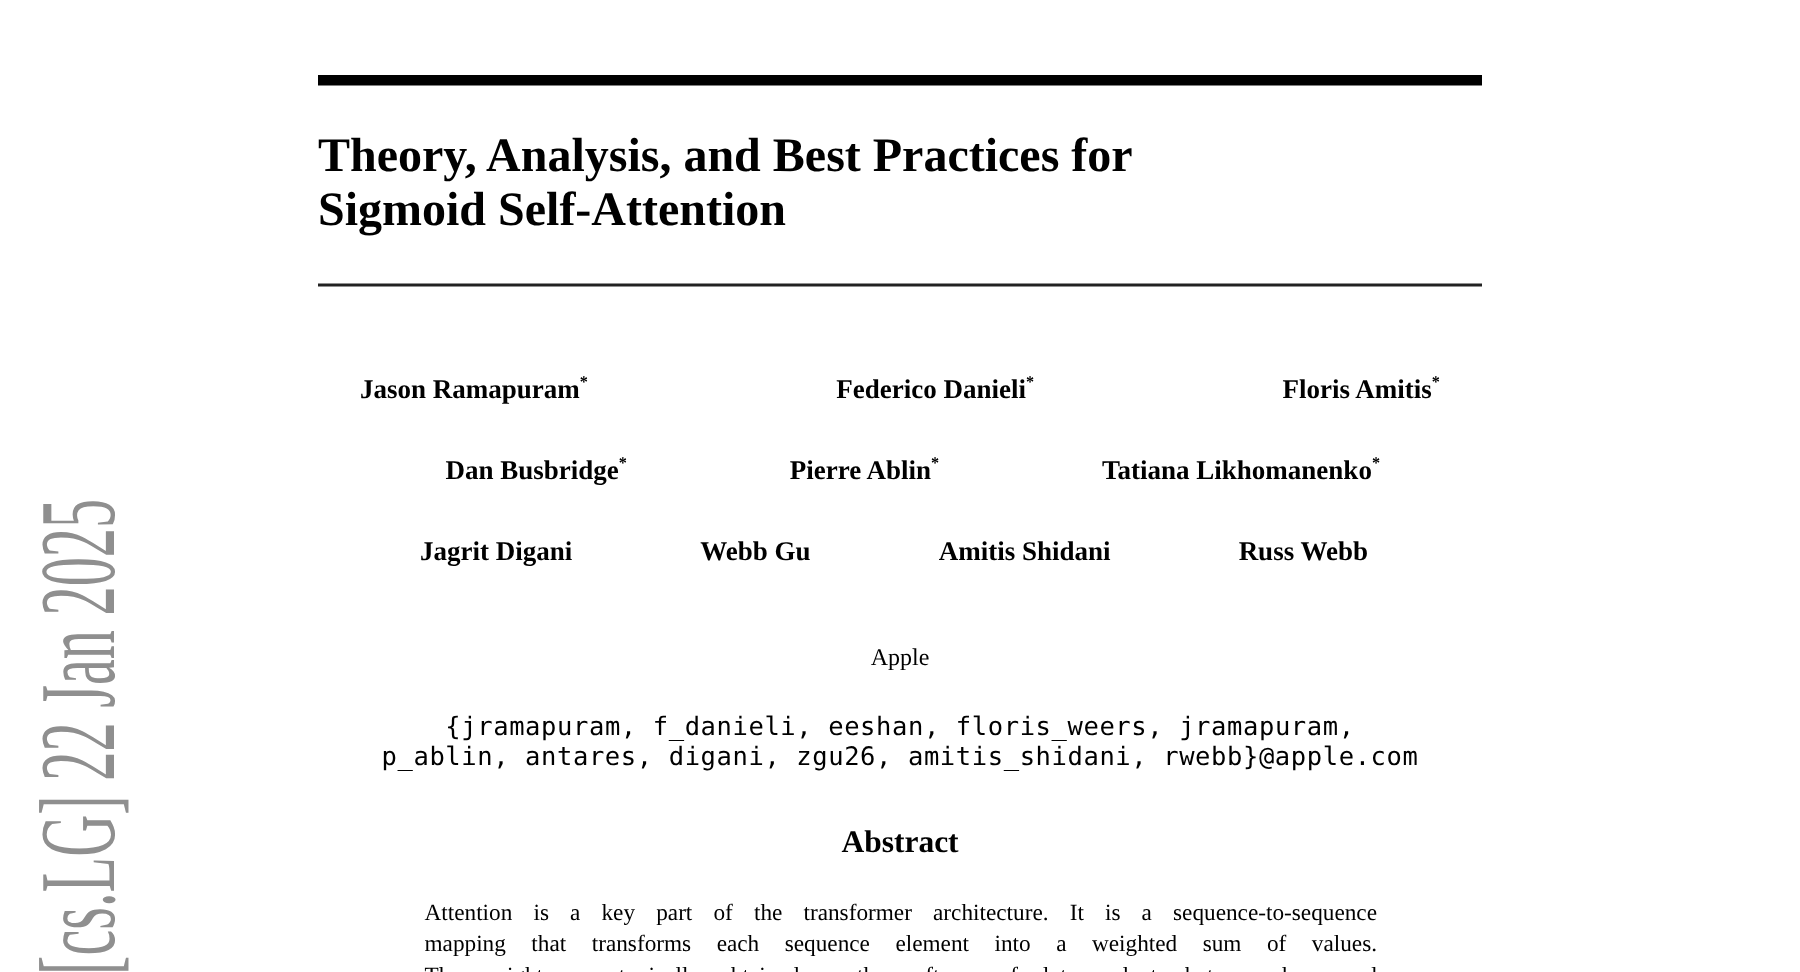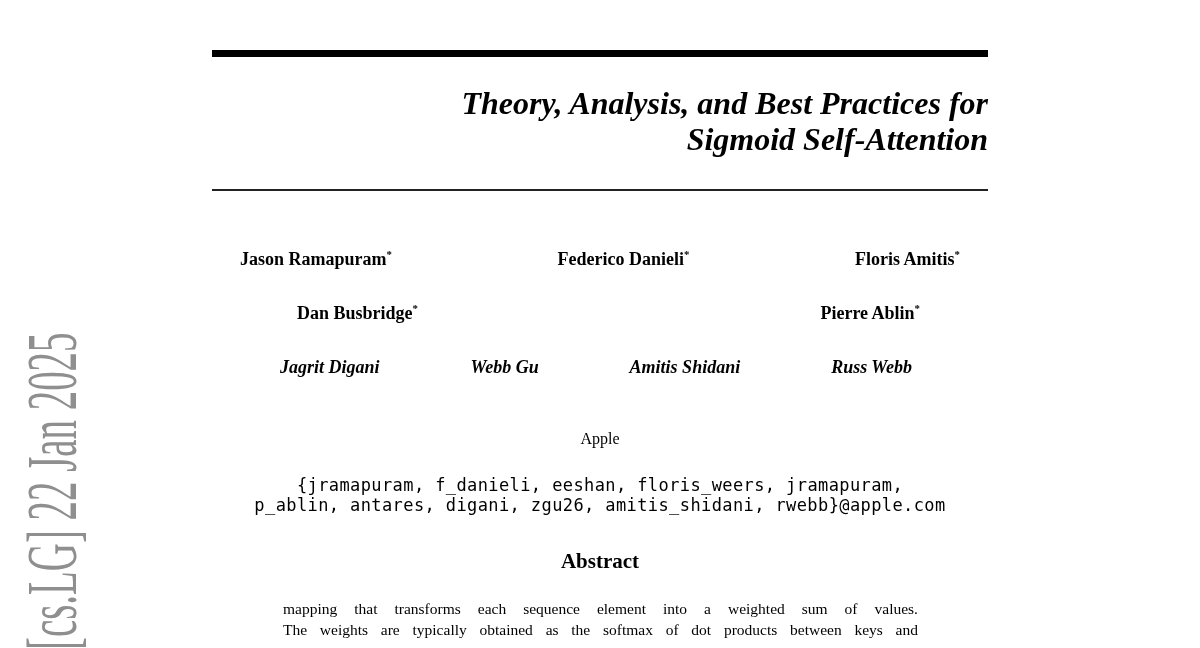--- a/index.html
+++ b/index.html
@@ -28,38 +28,37 @@
     position: absolute; left: 212px; top: 50px;
     width: 776px; height: 7px; background: #000;
   }
   .rule-thin {
     position: absolute; left: 212px; top: 189px;
     width: 776px; height: 2px; background: #222;
   }
 
   .title {
     position: absolute; left: 212px; top: 85px; width: 776px;
-    text-align: right;
+    text-align: left;
     font-size: 32px; font-weight: bold;
     line-height: 36px;
     white-space: pre-line;
-    font-style: italic;
   }
 
   .authors-row {
     position: absolute; left: 212px; width: 776px;
     box-sizing: border-box;
     display: flex; justify-content: space-between;
     font-size: 18px; font-weight: bold;
     line-height: 22px;
     white-space: nowrap;
   }
   .authors-row.row-1 { top: 248px; padding-left: 28px;  padding-right: 28px; }
   .authors-row.row-2 { top: 302px; padding-left: 85px;  padding-right: 68px; }
-  .authors-row.row-3 { top: 356px; padding-left: 68px;  padding-right: 76px; font-style: italic; }
+  .authors-row.row-3 { top: 356px; padding-left: 68px;  padding-right: 76px; }
   .author sup { font-size: 60%; line-height: 0; }
 
   .affiliation {
     position: absolute; left: 212px; top: 429px; width: 776px;
     text-align: center; font-size: 16px; line-height: 20px;
   }
 
   .emails {
     position: absolute; left: 212px; top: 475px; width: 776px;
     text-align: center;
@@ -100,34 +99,36 @@
 
   <div class="authors-row row-1">
     <span class="author"><span>Jason Ramapuram</span><sup>*</sup></span>
     <span class="author"><span>Federico Danieli</span><sup>*</sup></span>
     <span class="author"><span>Floris Amitis</span><sup>*</sup></span>
   </div>
 
   <div class="authors-row row-2">
     <span class="author"><span>Dan Busbridge</span><sup>*</sup></span>
     <span class="author"><span>Pierre Ablin</span><sup>*</sup></span>
+    <span class="author"><span>Tatiana Likhomanenko</span><sup>*</sup></span>
   </div>
 
   <div class="authors-row row-3">
     <span class="author"><span>Jagrit Digani</span><sup></sup></span>
     <span class="author"><span>Webb Gu</span><sup></sup></span>
     <span class="author"><span>Amitis Shidani</span><sup></sup></span>
     <span class="author"><span>Russ Webb</span><sup></sup></span>
   </div>
 
   <div class="affiliation">Apple</div>
 
   <div class="emails">{jramapuram, f_danieli, eeshan, floris_weers, jramapuram,
 p_ablin, antares, digani, zgu26, amitis_shidani, rwebb}@apple.com</div>
 
   <div class="abstract-heading">Abstract</div>
 
   <div class="abstract-body">
+    <div class="abs-line">Attention is a key part of the transformer architecture. It is a sequence-to-sequence</div>
     <div class="abs-line">mapping that transforms each sequence element into a weighted sum of values.</div>
     <div class="abs-line">The weights are typically obtained as the softmax of dot products between keys and</div>
   </div>
 
 </div>
 
 </body></html>

